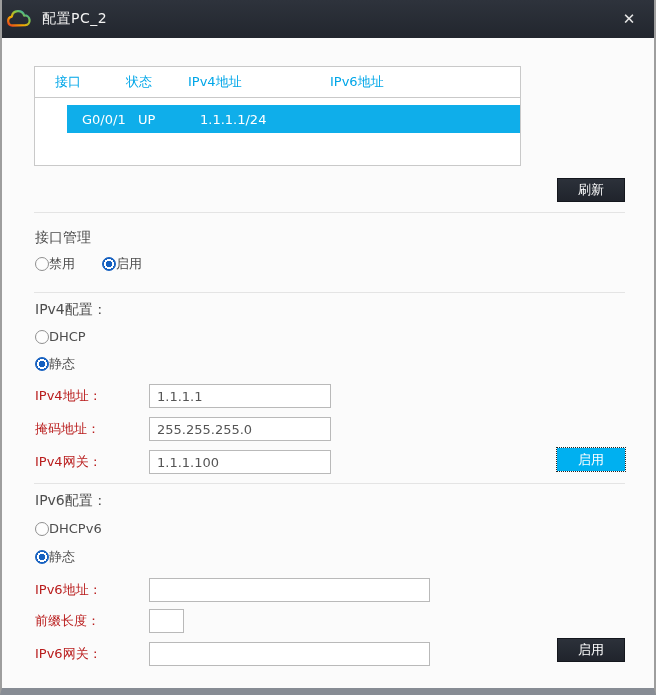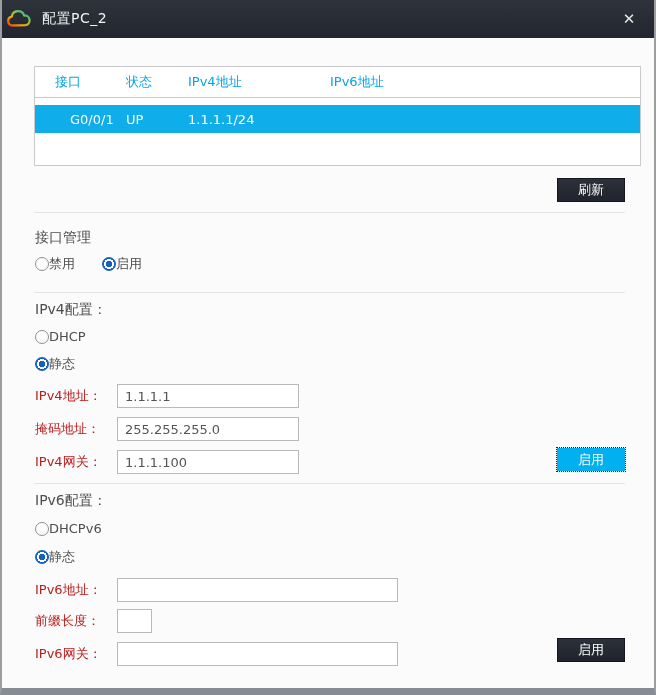--- a/index.html
+++ b/index.html
@@ -23,33 +23,33 @@
   .titlebar .logo { width:26px; height:20px; margin-right:10px; }
   .titlebar .title { color:#f2f2f2; font-size:14px; letter-spacing:.5px; }
   .close-btn {
     position:absolute; right:14px; top:6px; width:26px; height:26px;
     display:flex; align-items:center; justify-content:center;
     color:#e8e8e8; font-size:15px; cursor:pointer;
   }
 
   
   .iface-table {
-    position:absolute; left:32px; top:66px; width:607px; height:100px;
+    position:absolute; left:32px; top:66px; width:487px; height:100px;
     background:#ffffff; border:1px solid #c9c9c9;
   }
   .t-head {
     display:grid; grid-template-columns:71px 62px 142px 1fr;
     height:31px; align-items:center; padding-left:20px;
     border-bottom:1px solid #c9c9c9;
     color:#00a6e8; font-size:13px;
   }
   .t-row {
     display:grid; grid-template-columns:71px 62px 142px 1fr;
-    height:28px; align-items:center; padding-left:20px; margin-top:7px;
-    background:#0faeea; color:#ffffff; font-size:13px;
+    height:28px; align-items:center; margin-top:7px;
+    background:#0faeea; color:#ffffff; font-size:13px;margin-left:32px;
   }
   .t-row .c1 { padding-left:15px; }
 
   
   .btn-dark {
     position:absolute; width:68px; height:24px;
     background:linear-gradient(#2c313a,#20242c); color:#fff;
     border:1px solid #14171d; border-radius:0;
     font-size:13px; display:flex; align-items:center; justify-content:center;
     cursor:pointer;
@@ -79,21 +79,21 @@
   .radio.on {
     border:1px solid #1560c0;
     background:radial-gradient(circle,#1560c0 3.4px,#ffffff 3.5px 5px,#1560c0 5.1px);
   }
 
   
   .field { position:absolute; left:33px; height:24px; display:flex; align-items:center; }
   .field .flabel { width:82px; color:#b91c1c; font-size:13px; }
   .field input {
     height:24px; border:1px solid #b9b9b9; background:#fff;
-    font-family:inherit; font-size:13px; color:#555; padding:0 7px;
+    font-family:inherit; font-size:13px; color:#555; padding:0 7px;margin-left:32px;
   }
   .w-std { width:182px; } .w-wide { width:281px; } .w-tiny { width:35px; }
 </style>
 </head>
 <body>
 
 <div class="dialog">
 
   <div class="titlebar">
     <svg class="logo" viewBox="0 0 30 22">

